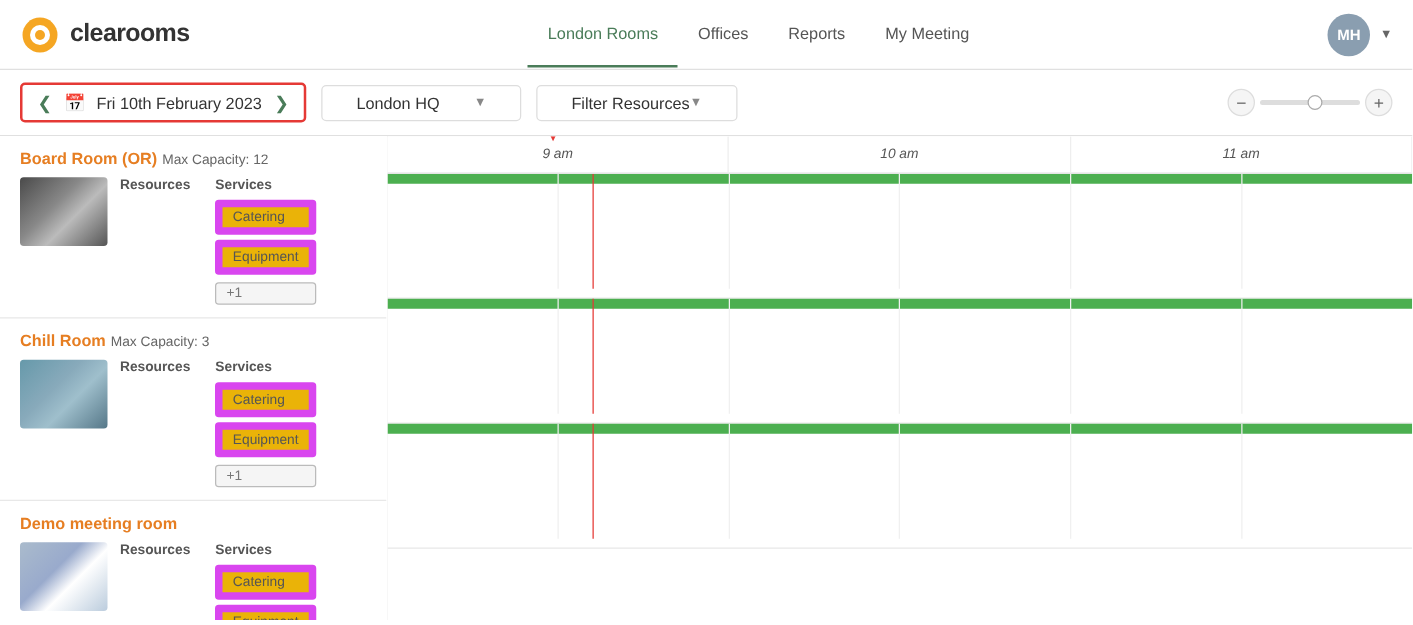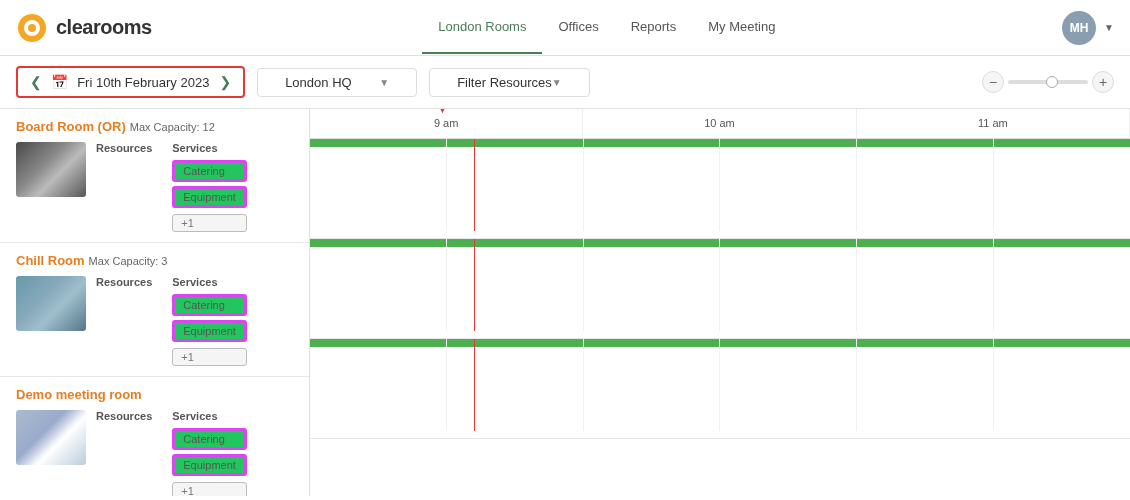--- a/index.html
+++ b/index.html
@@ -240,46 +240,47 @@
       flex-direction: column;
       gap: 4px;
     }
     .room-meta-label {
       font-size: 11px;
       font-weight: 600;
       color: #555;
       margin-bottom: 2px;
     }
     .service-tag {
-      border: 3px solid #d946ef;
+      border: 6px solid #d946ef;
       border-radius: 3px;
       padding: 2px 8px;
       font-size: 11px;
       color: #555;
-      background: #22c55e;
+      background: #eab308;
       display: inline-block;
     }
     .more-tag {
       border: 1px solid #bbb;
       border-radius: 3px;
       padding: 2px 8px;
       font-size: 11px;
       color: #777;
       background: #f5f5f5;
       display: inline-block;
       cursor: pointer;
       margin-top: 2px;
     }
 
     
     .calendar-panel {
       flex: 1;
       overflow-x: auto;
       position: relative;
       background: #fff;
+      font-style: italic;
     }
     .time-header {
       display: flex;
       border-bottom: 1px solid #e0e0e0;
       background: #fff;
       position: sticky;
       top: 0;
       z-index: 10;
       height: 30px;
     }

